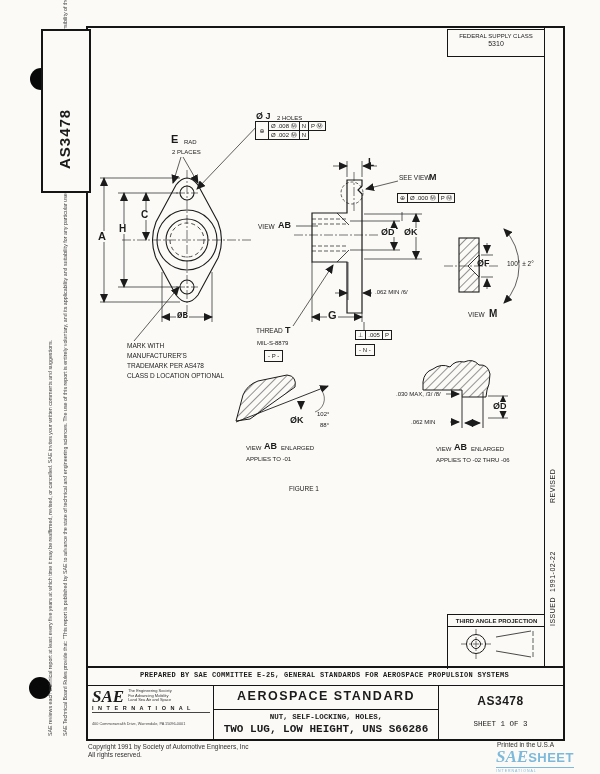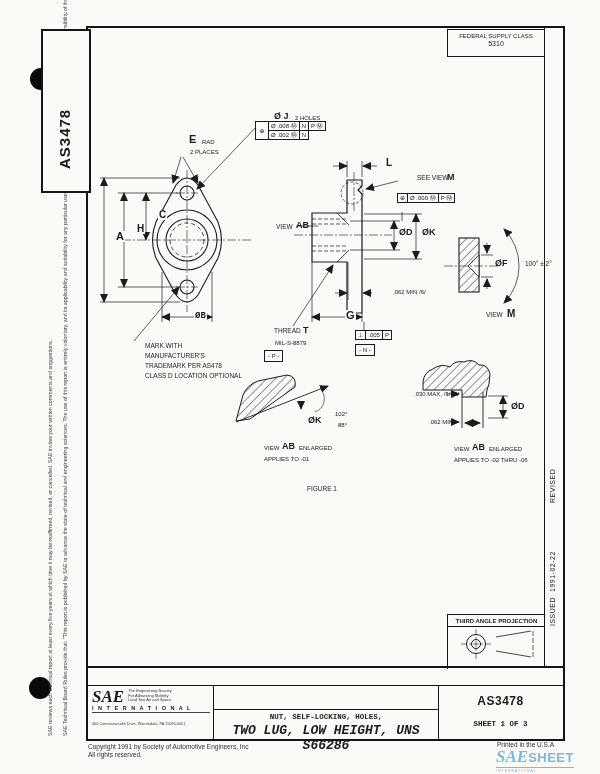--- a/index.html
+++ b/index.html
@@ -1,19 +1,19 @@
 <!DOCTYPE html>
 <html><head>
 <meta charset="utf-8">
 <style>
   html,body{margin:0;padding:0;}
   body{width:600px;height:774px;background:#f6f5f1;font-family:"Liberation Sans",sans-serif;}
   #page{position:relative;width:600px;height:774px;background:#fbfaf7;overflow:hidden;color:#1b1b1b;}
   .abs{position:absolute;}
-  .lbl{position:absolute;white-space:nowrap;line-height:1;color:#1b1b1b;margin-left:18px;}
+  .lbl{position:absolute;white-space:nowrap;line-height:1;color:#1b1b1b;}
   .s6{font-size:6px;} .s65{font-size:6.5px;} .s7{font-size:7px;}
   .b9{font-size:9px;font-weight:bold;} .b10{font-size:10px;font-weight:bold;} .b11{font-size:11px;font-weight:bold;}
   .wbg{background:#fbfaf7;padding:0 1px;}
   .rot{position:absolute;transform:rotate(-90deg);transform-origin:0 0;white-space:nowrap;line-height:1;}
   .frame{position:absolute;border:2px solid #151515;}
   .vline{position:absolute;width:0;border-left:1.5px solid #151515;}
   .hline{position:absolute;height:0;border-top:1.5px solid #151515;}
   .dot{position:absolute;width:22px;height:22px;border-radius:50%;background:#080808;}
   .fcf{position:absolute;display:flex;align-items:stretch;font-size:6px;line-height:1;background:#fbfaf7;}
   .fcf .c{border:1px solid #1b1b1b;margin-left:-1px;padding:1px 2px;display:flex;align-items:center;justify-content:center;white-space:nowrap;}
@@ -247,43 +247,45 @@
   <span class="lbl s6" style="left:471px;top:446px;">ENLARGED</span>
   <span class="lbl s6" style="left:436px;top:457px;">APPLIES TO -02 THRU -06</span>
 
   <span class="lbl s65" style="left:289px;top:486px;">FIGURE 1</span>
 
   <div class="abs" style="left:447px;top:614px;width:97px;height:54px;border-top:1.5px solid #151515;border-left:1.5px solid #151515;">
     <div style="font-size:6px;font-weight:bold;text-align:center;padding-top:3px;padding-bottom:2px;border-bottom:1px solid #151515;">THIRD ANGLE PROJECTION</div>
   </div>
 
   <div class="hline" style="left:86px;top:666px;width:477px;border-top:2px solid #151515;"></div>
+  <div class="abs mono" style="left:86px;top:671px;width:477px;text-align:center;font-size:7px;font-weight:bold;letter-spacing:.3px;">PREPARED BY SAE COMMITTEE E-25, GENERAL STANDARDS FOR AEROSPACE PROPULSION SYSTEMS</div>
   <div class="hline" style="left:86px;top:685px;width:477px;"></div>
   <div class="vline" style="left:213px;top:685px;height:54px;"></div>
   <div class="vline" style="left:438px;top:685px;height:54px;"></div>
   <div class="hline" style="left:214px;top:709px;width:224px;border-top:1px solid #151515;"></div>
 
   <div class="abs" style="left:92px;top:689px;width:118px;height:48px;">
     <div style="display:flex;align-items:flex-start;">
       <span style="font-family:'Liberation Serif',serif;font-style:italic;font-weight:900;font-size:17px;line-height:15px;">SAE</span>
       <span style="margin-left:4px;font-size:4px;line-height:4.6px;color:#333;">
         <span style="display:block;">The Engineering Society</span>
         <span style="display:block;">For Advancing Mobility</span>
         <span style="display:block;">Land Sea Air and Space</span>
       </span>
     </div>
     <div style="font-size:5.5px;font-weight:bold;letter-spacing:1.5px;margin-top:1px;border-bottom:.5px solid #444;padding-bottom:1px;">I N T E R N A T I O N A L</div>
     <div style="font-size:3.8px;color:#444;margin-top:9px;">400 Commonwealth Drive, Warrendale, PA 15096-0001</div>
   </div>
 
+  <div class="abs" style="left:214px;top:689px;width:224px;text-align:center;font-weight:bold;font-size:12.5px;letter-spacing:1.5px;">AEROSPACE STANDARD</div>
   <div class="abs mono" style="left:214px;top:713px;width:224px;text-align:center;font-size:7.5px;font-weight:bold;">NUT, SELF-LOCKING, HOLES,</div>
-  <div class="abs mono" style="left:214px;top:723px;width:224px;text-align:center;font-size:13px;font-weight:bold;font-style:italic;">TWO LUG, LOW HEIGHT, UNS S66286</div>
+  <div class="abs mono" style="left:214px;top:723px;width:224px;text-align:center;font-size:11px;font-weight:bold;">TWO LUG, LOW HEIGHT, UNS S66286</div>
 
   <div class="abs" style="left:438px;top:694px;width:125px;text-align:center;font-weight:bold;font-size:12px;letter-spacing:.5px;">AS3478</div>
-  <div class="abs mono" style="left:438px;top:720px;width:125px;text-align:center;font-size:7.5px;font-weight:bold;">SHEET 1 OF 3</div>
+  <div class="abs mono" style="left:438px;top:720px;width:125px;text-align:center;font-size:7.5px;font-weight:normal;">SHEET 1 OF 3</div>
 
   <div class="abs" style="left:88px;top:743px;font-size:6.5px;color:#2e2e2e;line-height:8px;">
     <div>Copyright 1991 by Society of Automotive Engineers, Inc</div>
     <div>All rights reserved.</div>
   </div>
   <div class="abs" style="left:497px;top:741px;font-size:6.5px;color:#2e2e2e;">Printed in the U.S.A</div>
   <div class="abs" style="left:496px;top:747px;color:#7db9da;">
     <div style="display:flex;align-items:baseline;">
       <span style="font-family:'Liberation Serif',serif;font-style:italic;font-weight:900;font-size:17px;">SAE</span>
       <span style="font-weight:900;font-size:13px;letter-spacing:.5px;">SHEET</span>

